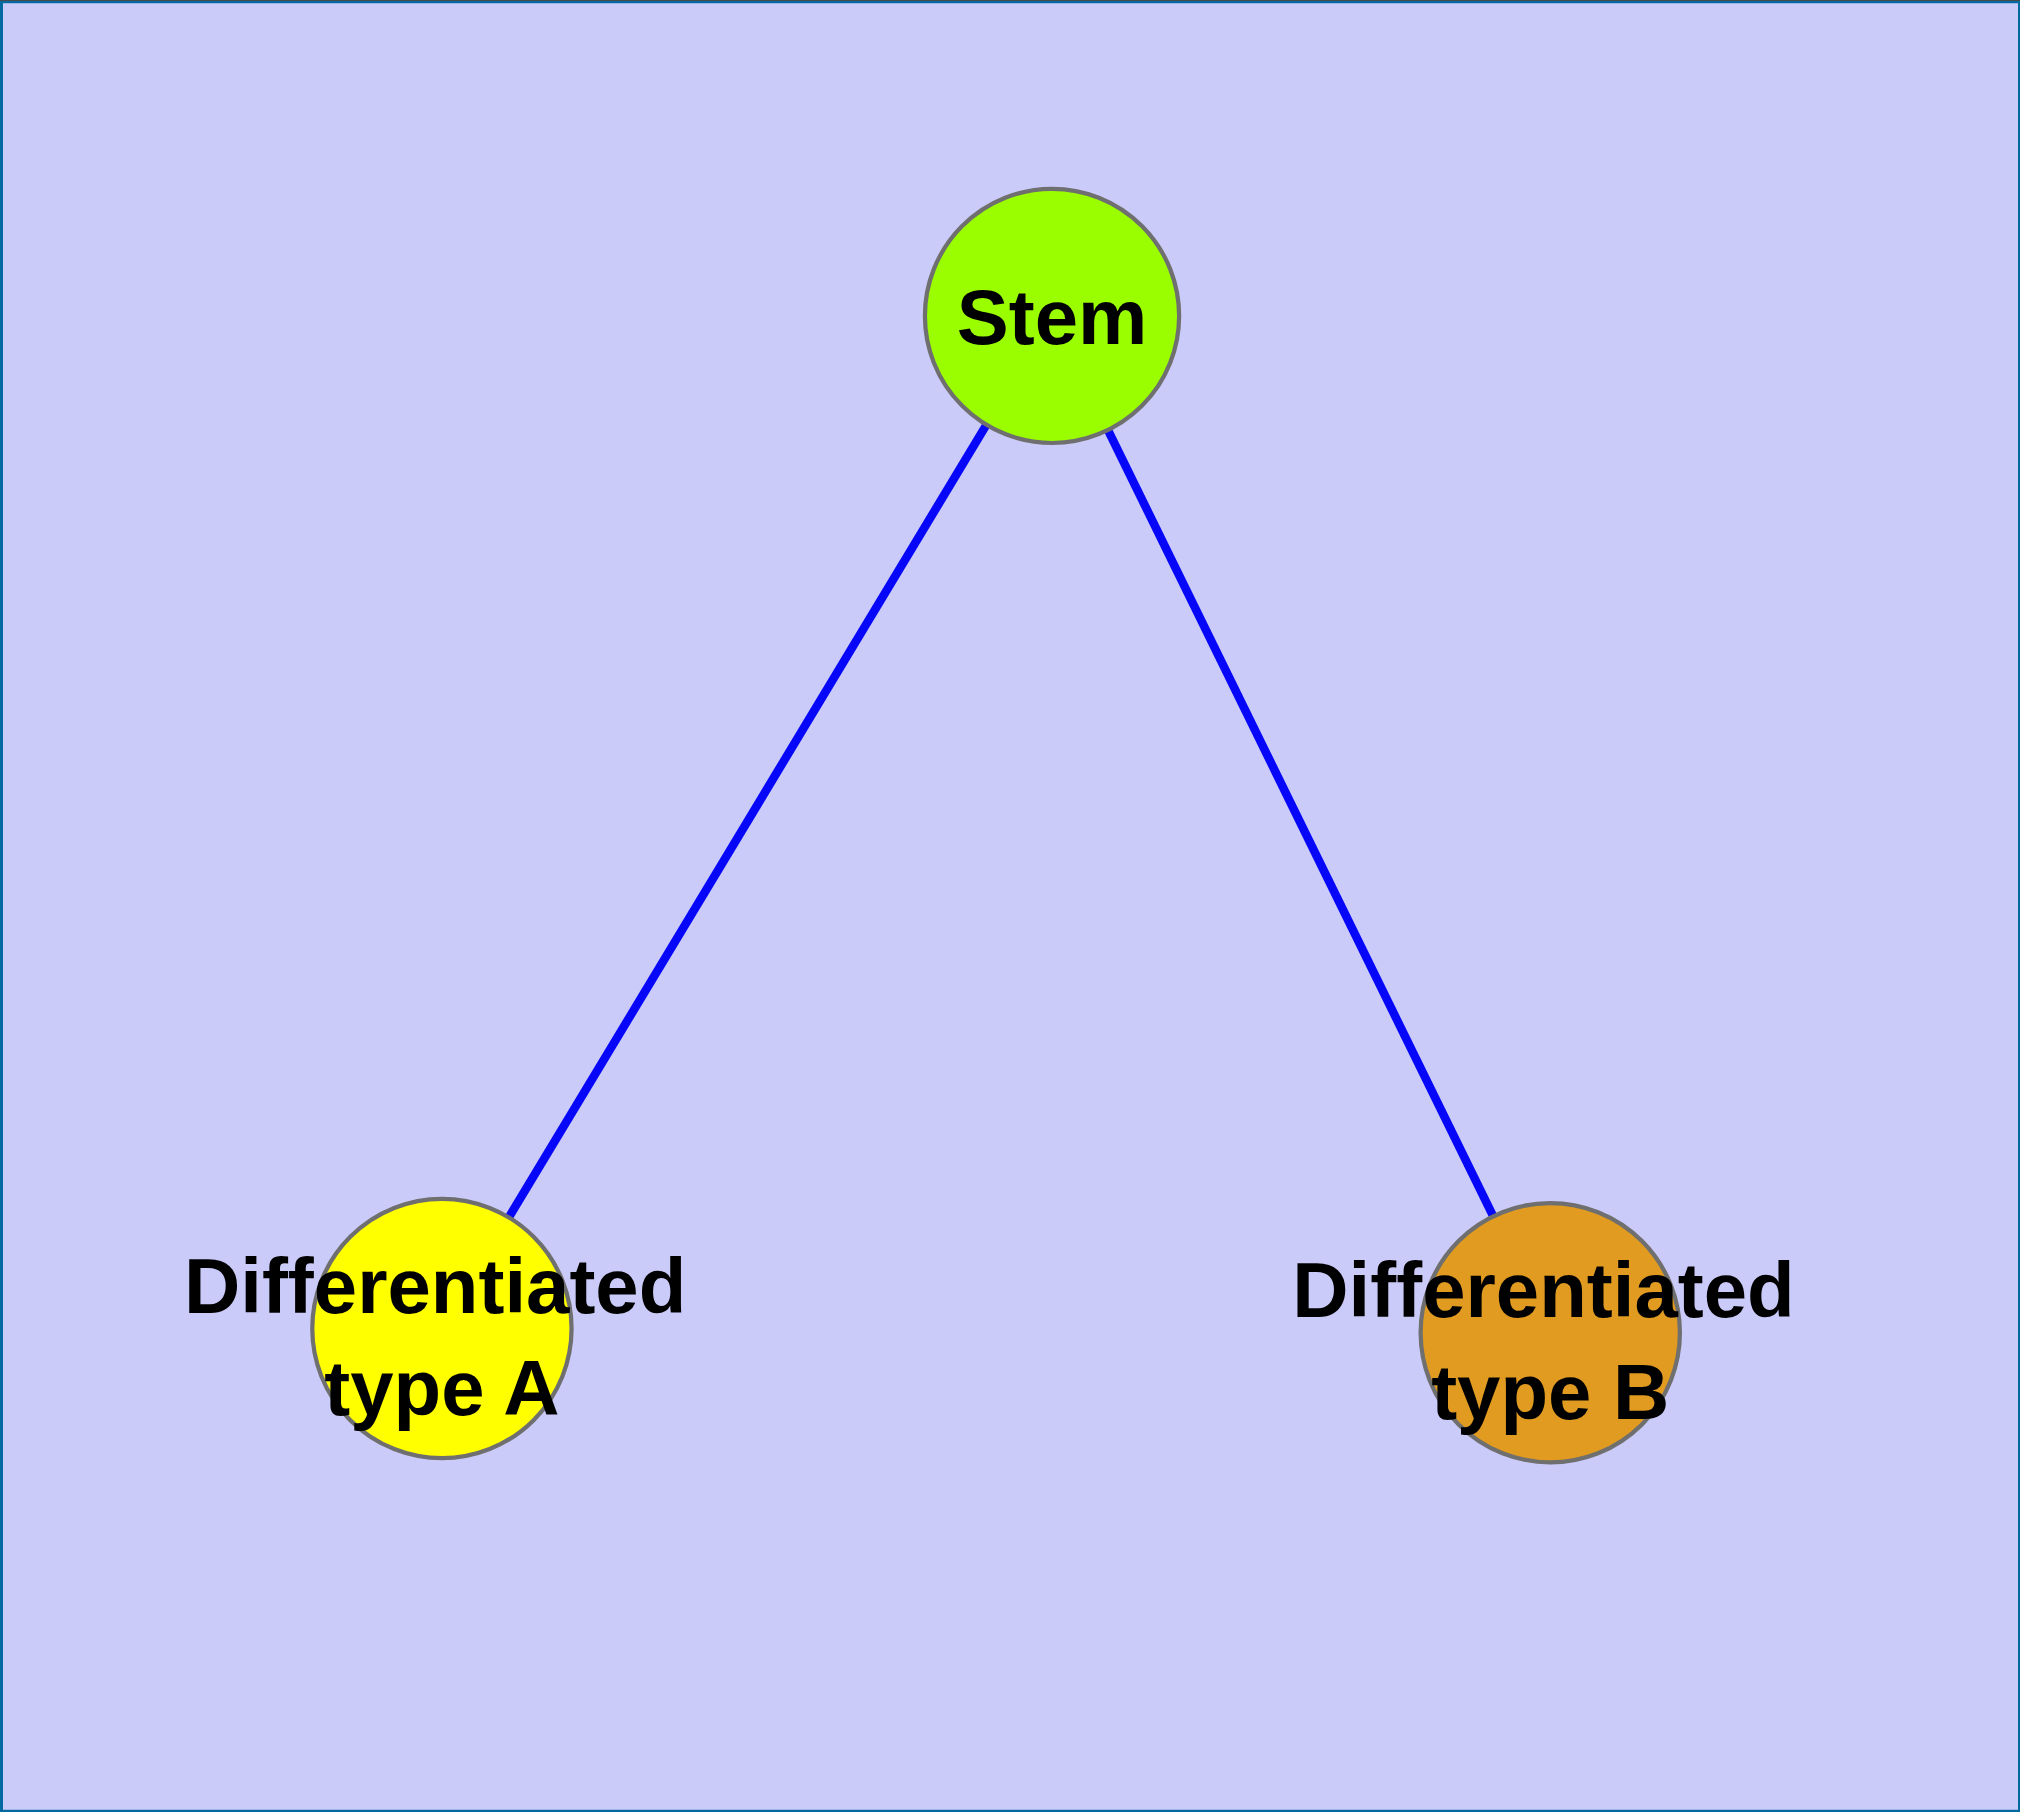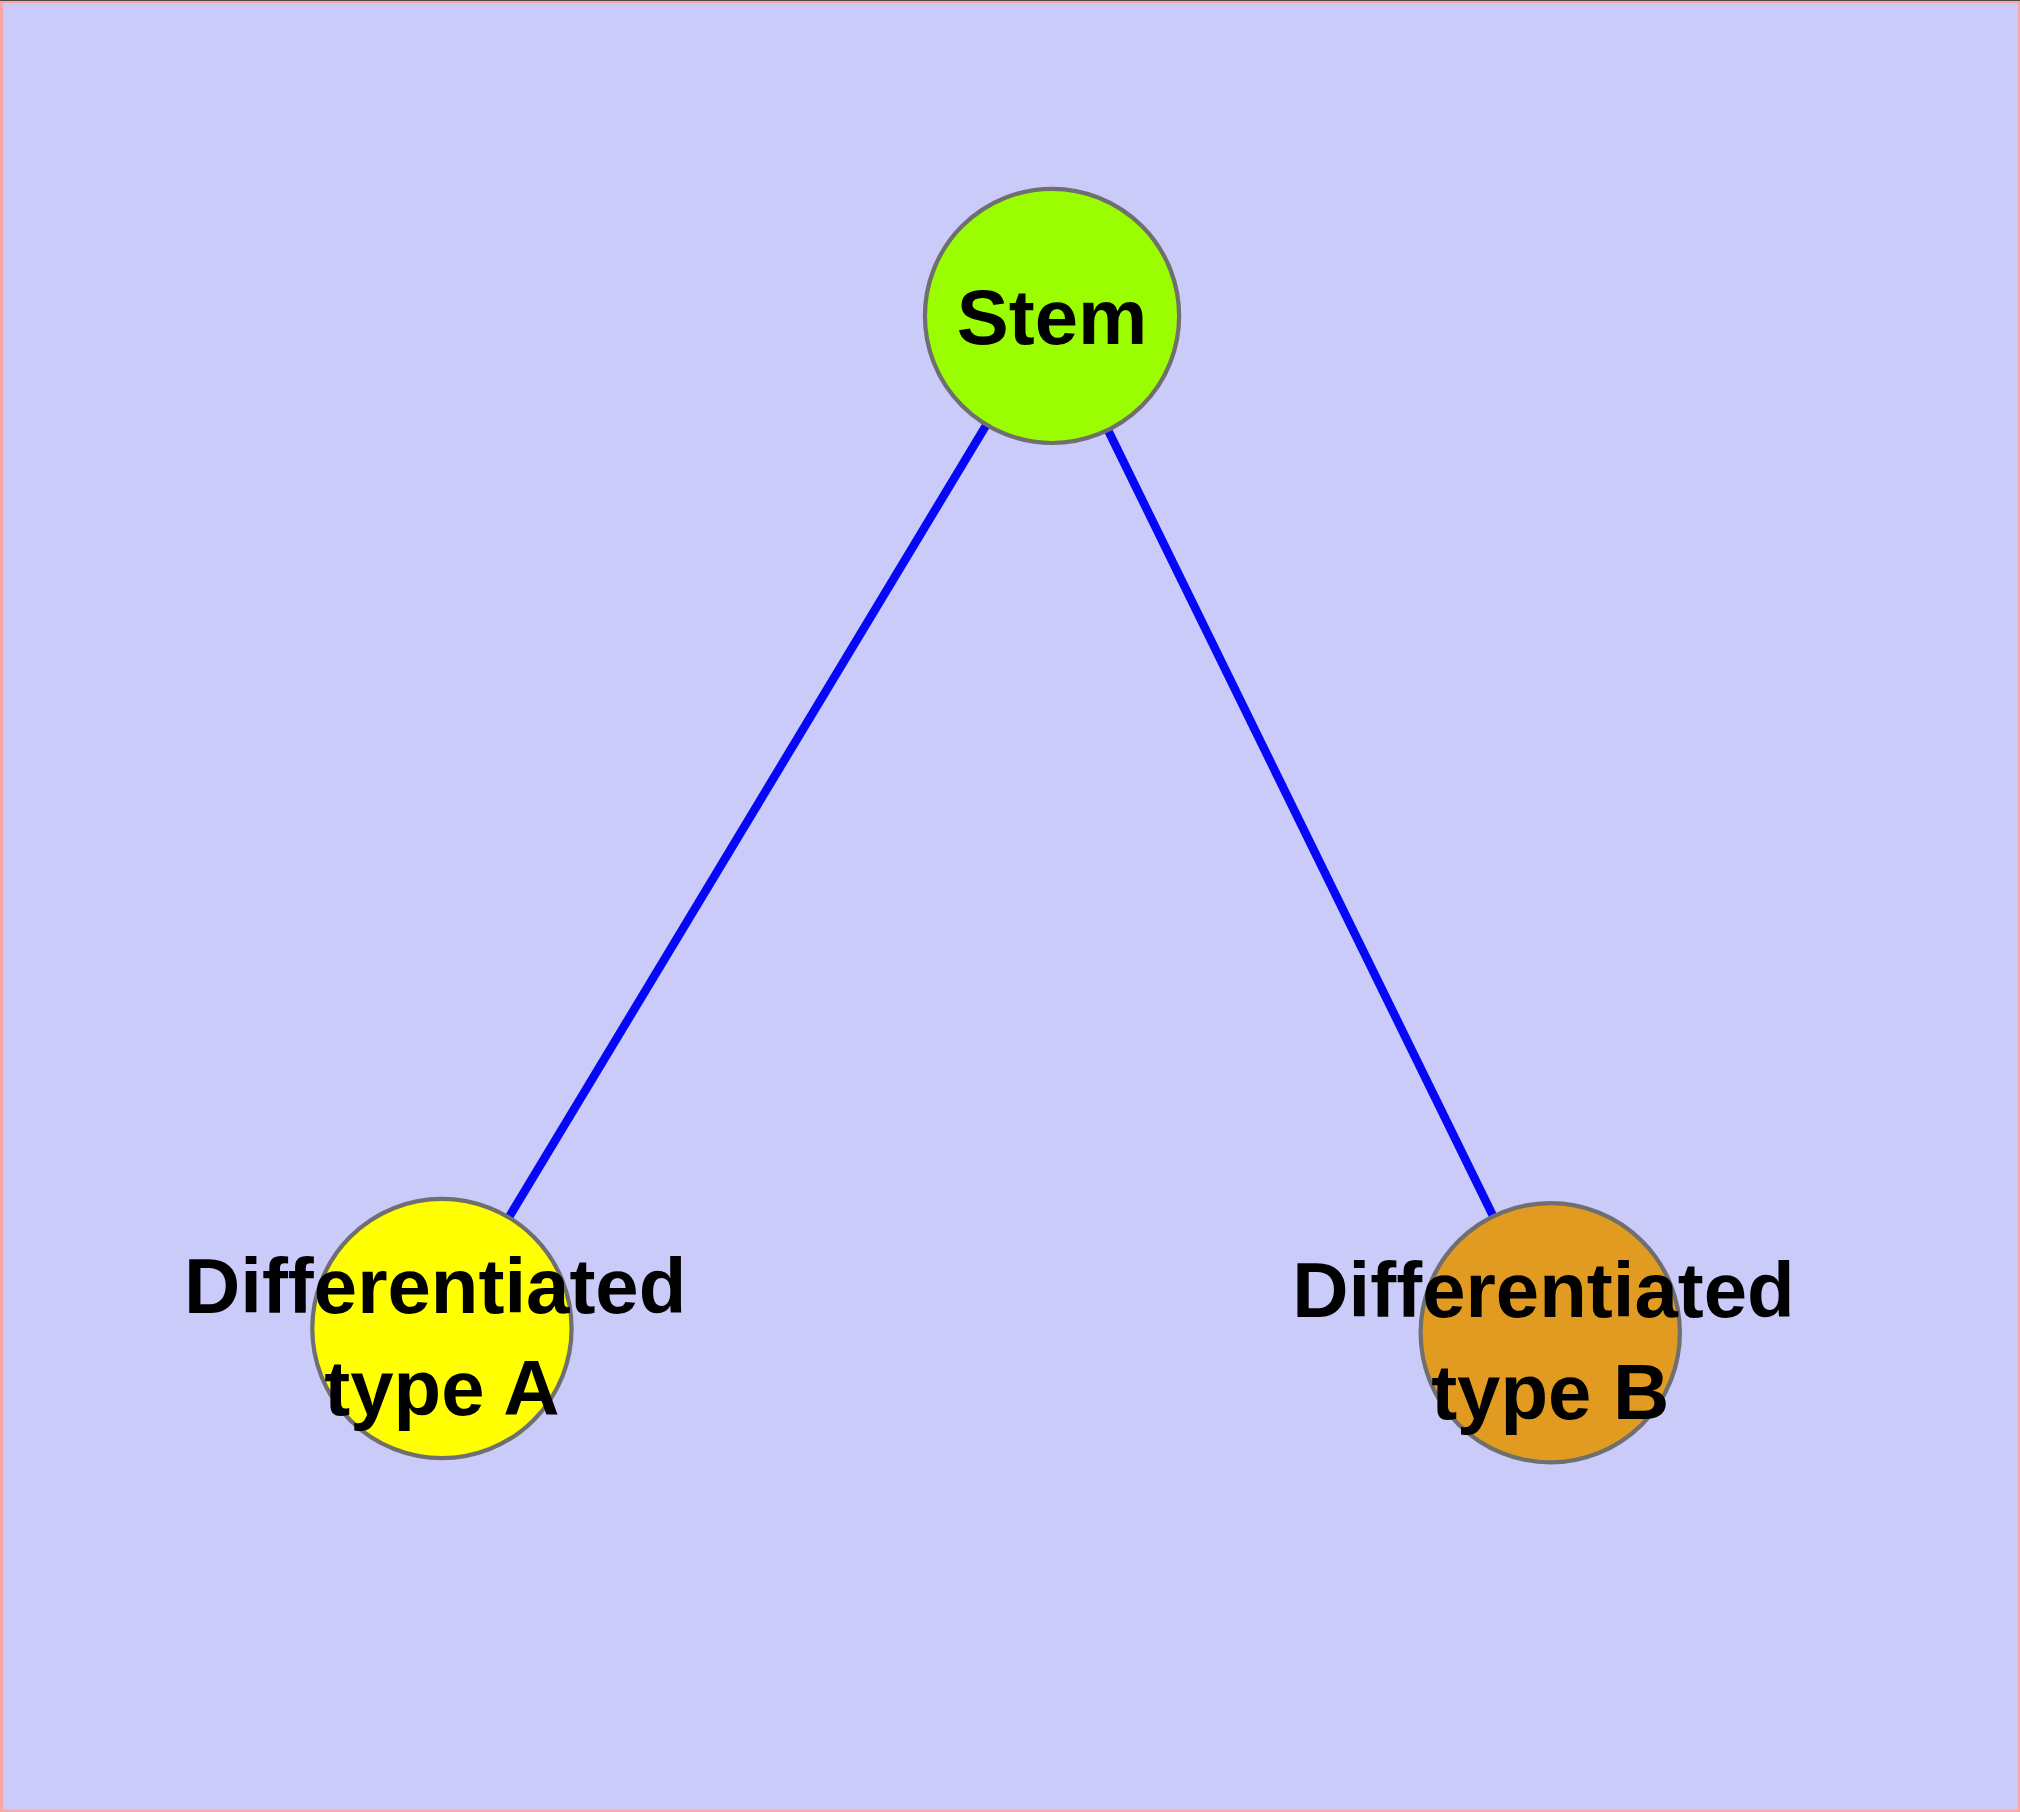--- a/index.html
+++ b/index.html
@@ -17,21 +17,21 @@
     width: 2021px;
     height: 0.8px;
     background: #4a4a4a;
     z-index: 3;
   }
   .plot-frame {
     position: absolute;
     top: 0.8px; left: 0;
     width: 2021px;
     height: 1811px;
-    background: #fca5a5;
+    background: #0369a1;
   }
   svg.graph {
     position: absolute;
     top: 2.5px;
     left: 2.5px;
   }
   text.node-label {
     font-family: "Liberation Sans", sans-serif;
     font-weight: bold;
     font-size: 92px;

